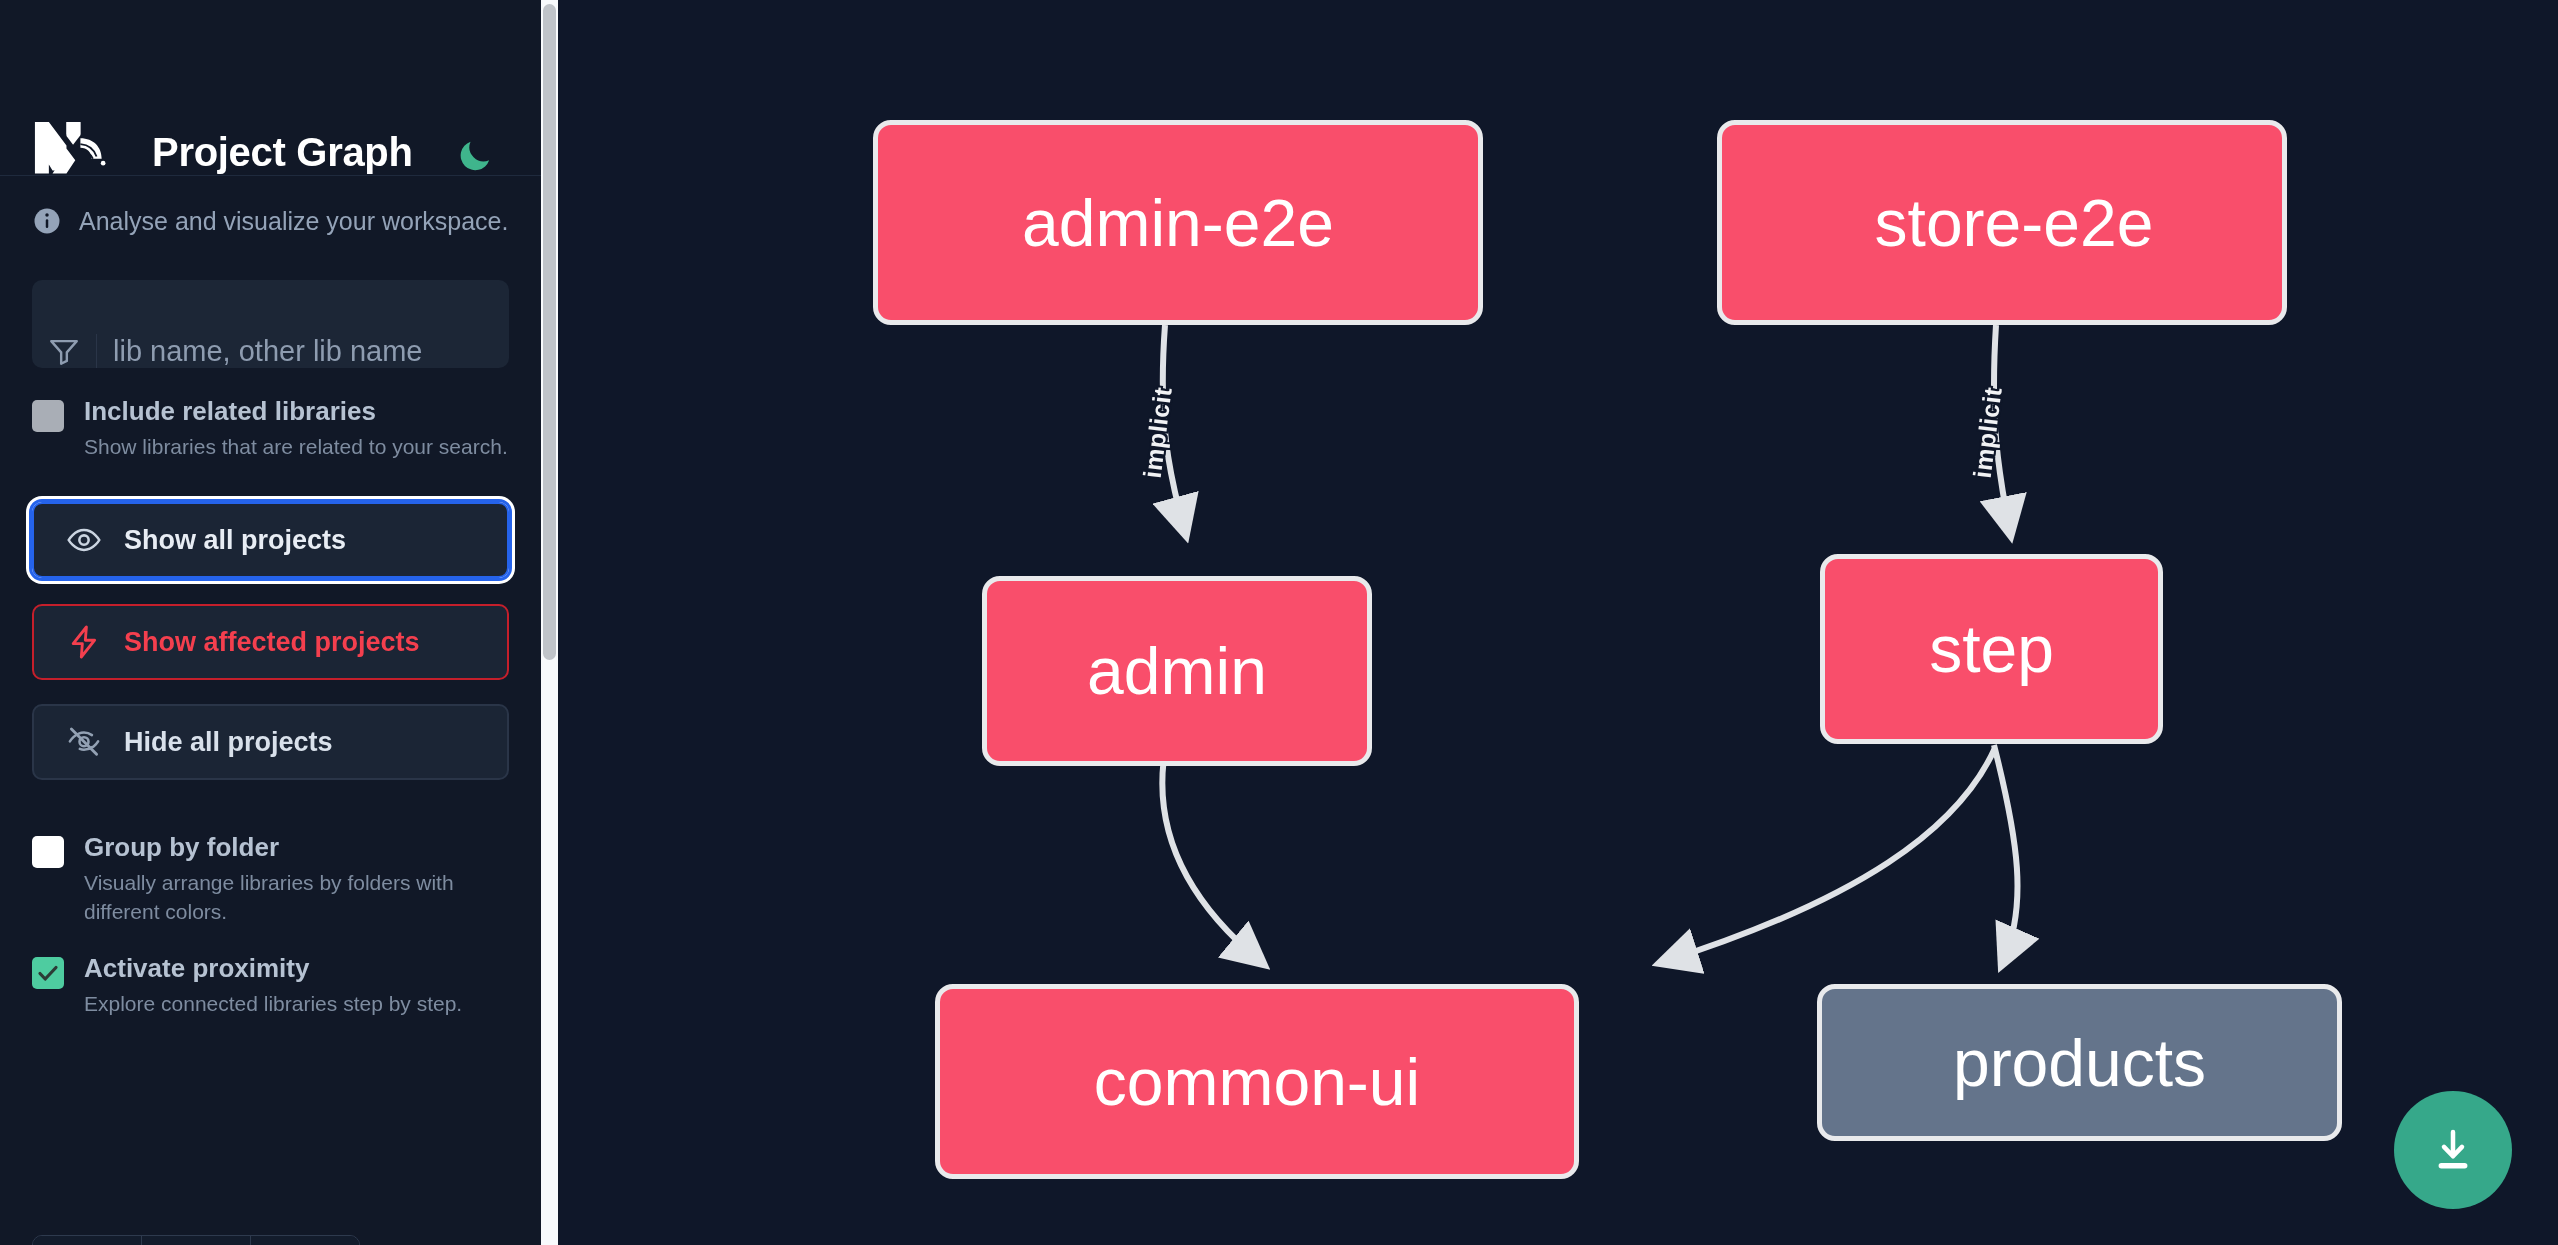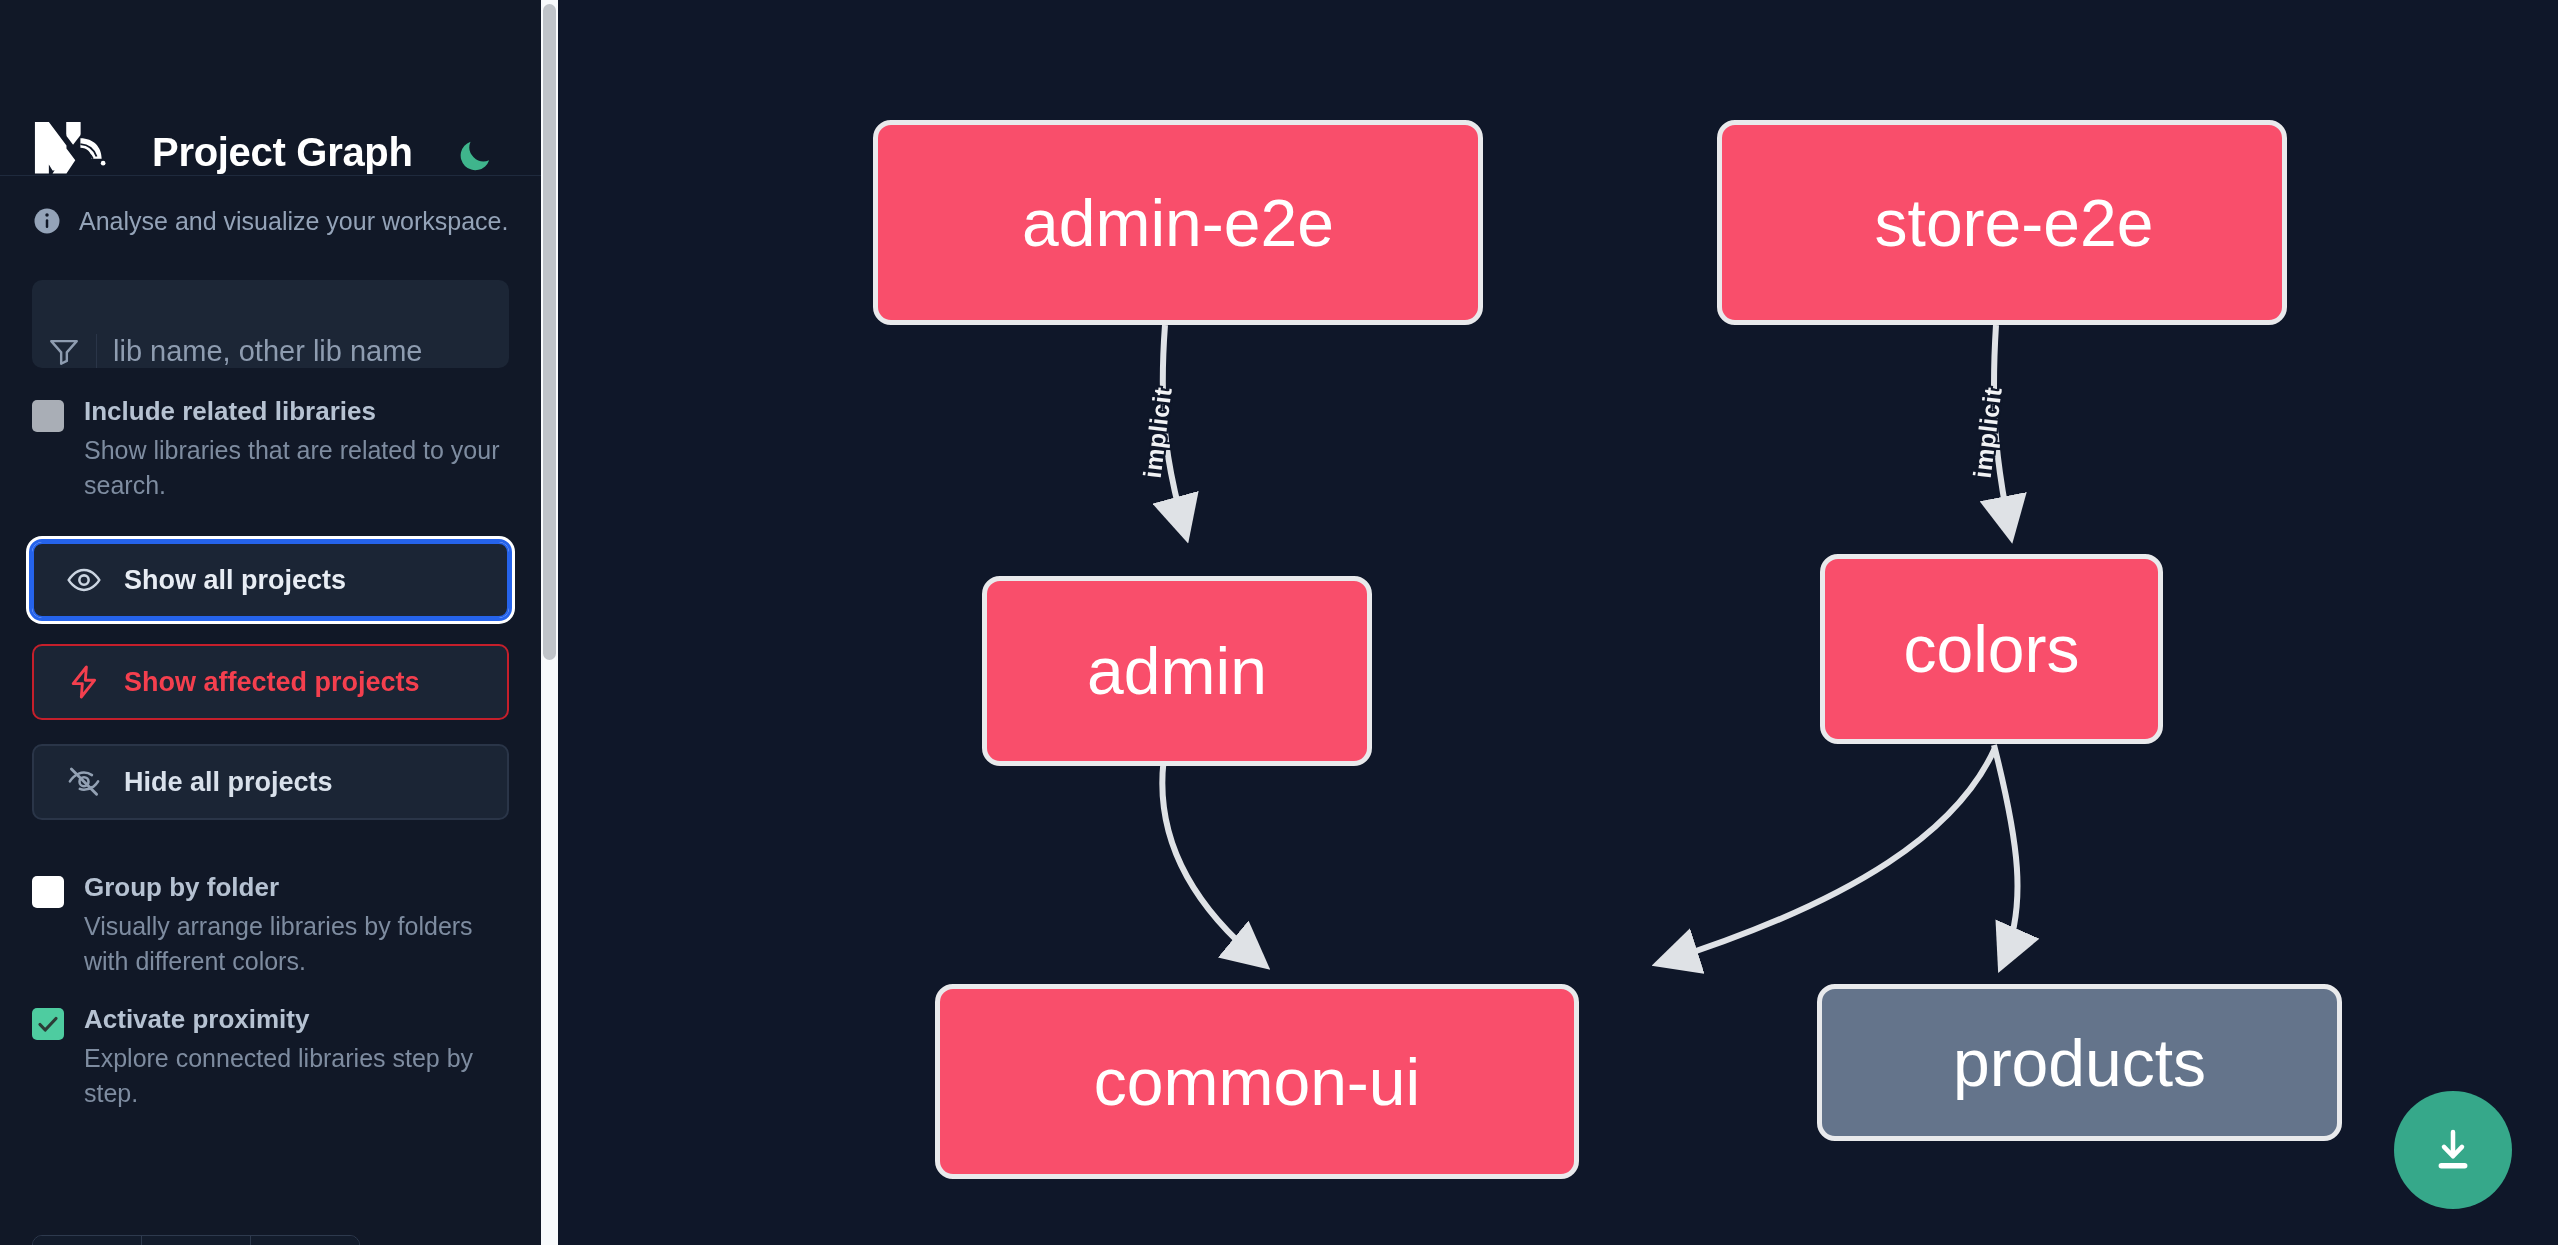--- a/index.html
+++ b/index.html
@@ -88,21 +88,21 @@
     border-radius: 5px;
     margin-top: 6px;
     cursor: pointer;
     position: relative;
   }
   .cbox.grey { background: #A9AEB6; }
   .cbox.white { background: #FFFFFF; }
   .cbox.green { background: #4ECCA0; }
   .cbox.green svg { position: absolute; left: 4px; top: 4px; }
   .check-label { color: #B6C2D2; font-size: 26px; font-weight: 700; line-height: 1.35; }
-  .check-desc { color: #7E8CA0; font-size: 25px; font-weight: 400; line-height: 1.38; margin-top: 4px; }
+  .check-desc { color: #7E8CA0; font-size: 21px; font-weight: 400; line-height: 1.38; margin-top: 4px; }
 
   .btn {
     margin: 0 32px;
     height: 76px;
     border-radius: 10px;
     display: flex; align-items: center;
     gap: 22px;
     padding-left: 32px;
     cursor: pointer;
     background: #1B2535;
@@ -330,21 +330,21 @@
         <path d="M1438 325 C1432 420 1440 470 1452 532"></path>
         <path d="M608 745 C590 840 640 910 703 962"></path>
         <path d="M1437 748 C1400 830 1300 900 1105 962"></path>
         <path d="M1436 745 C1460 840 1470 905 1445 962"></path>
       </g>
     </svg>
 
     <div class="node pink" style="left:315px;  top:120px; width:610px; height:205px;">admin-e2e</div>
     <div class="node pink" style="left:1159px; top:120px; width:570px; height:205px;padding-left:24px;">store-e2e</div>
     <div class="node pink" style="left:424px;  top:576px; width:390px; height:190px;">admin</div>
-    <div class="node pink" style="left:1262px; top:554px; width:343px; height:190px;">colors</div>
+    <div class="node pink" style="left:1262px; top:554px; width:343px; height:190px;">step</div>
     <div class="node pink" style="left:377px;  top:984px; width:644px; height:195px;">common-ui</div>
     <div class="node grey" style="left:1259px; top:984px; width:525px; height:157px;">products</div>
 
     <div class="edge-label" style="left:554px; top:418px; transform:rotate(-83deg);">implicit</div>
     <div class="edge-label" style="left:1384px; top:418px; transform:rotate(-83deg);">implicit</div>
 
     <div class="dl-btn">
       <svg width="54" height="54" viewBox="0 0 24 24" aria-hidden="true">
         <path d="M12 4v10M12 14.8l-4-4.2M12 14.8l4-4.2" fill="none" stroke="#FFFFFF" stroke-width="2" stroke-linecap="round" stroke-linejoin="round"></path>
         <line x1="6.8" y1="19" x2="17.2" y2="19" stroke="#FFFFFF" stroke-width="2.4" stroke-linecap="round"></line>

